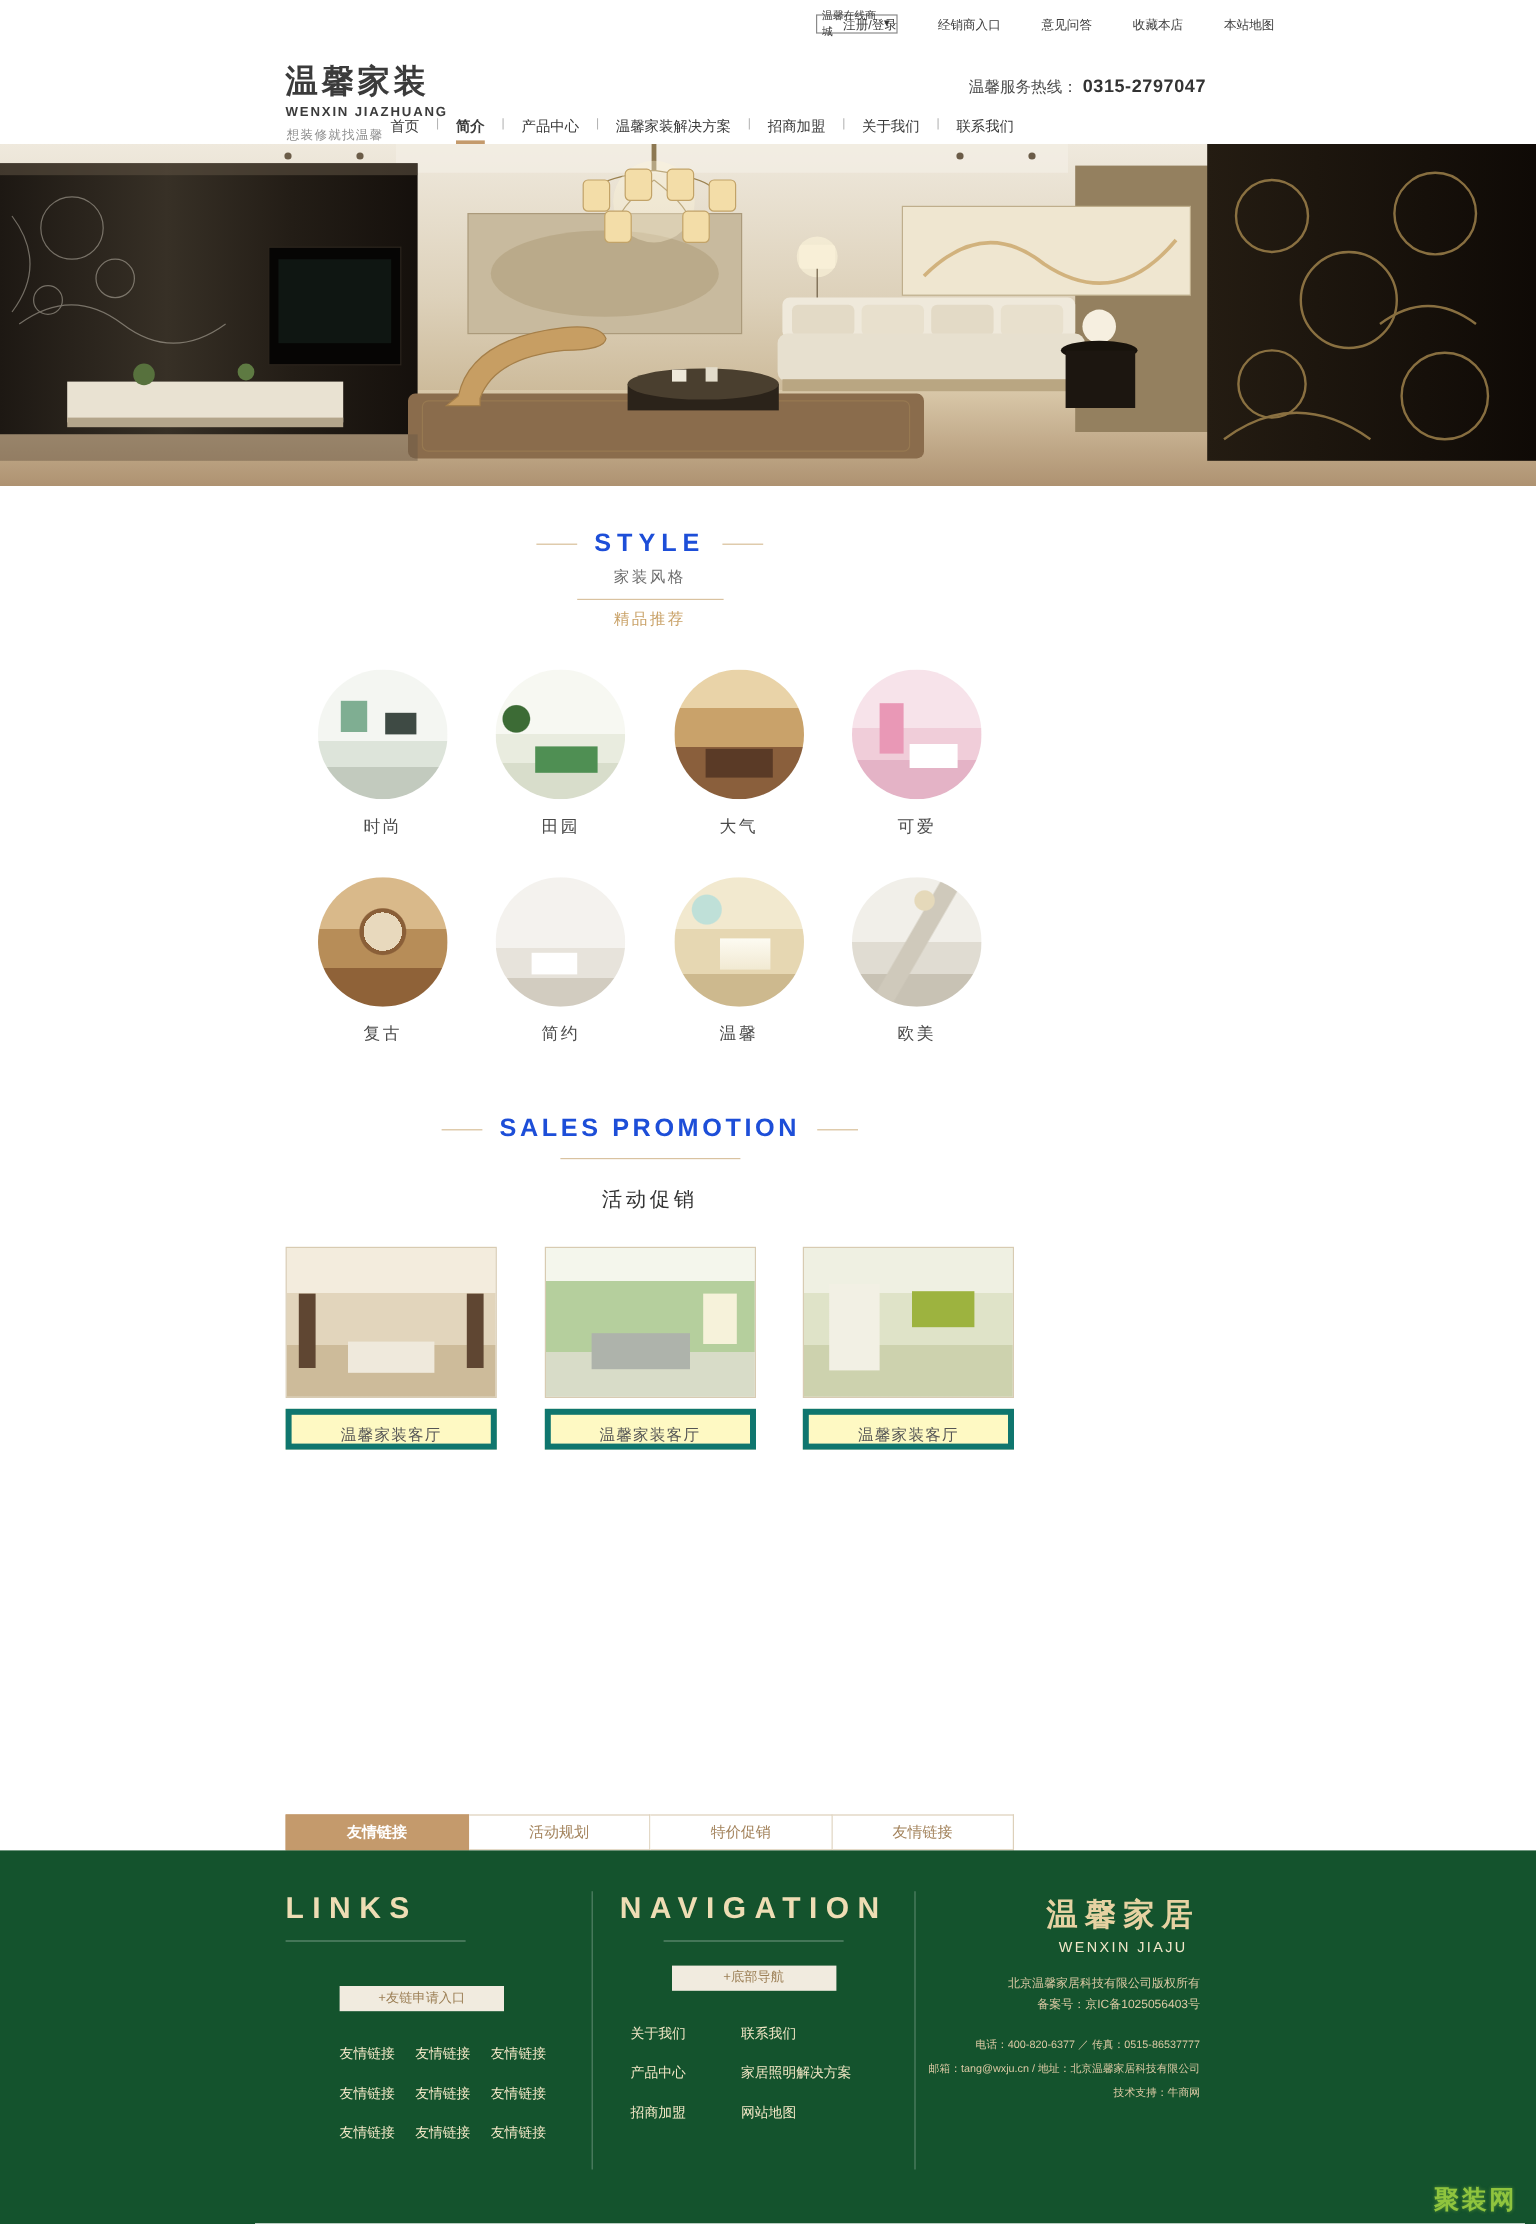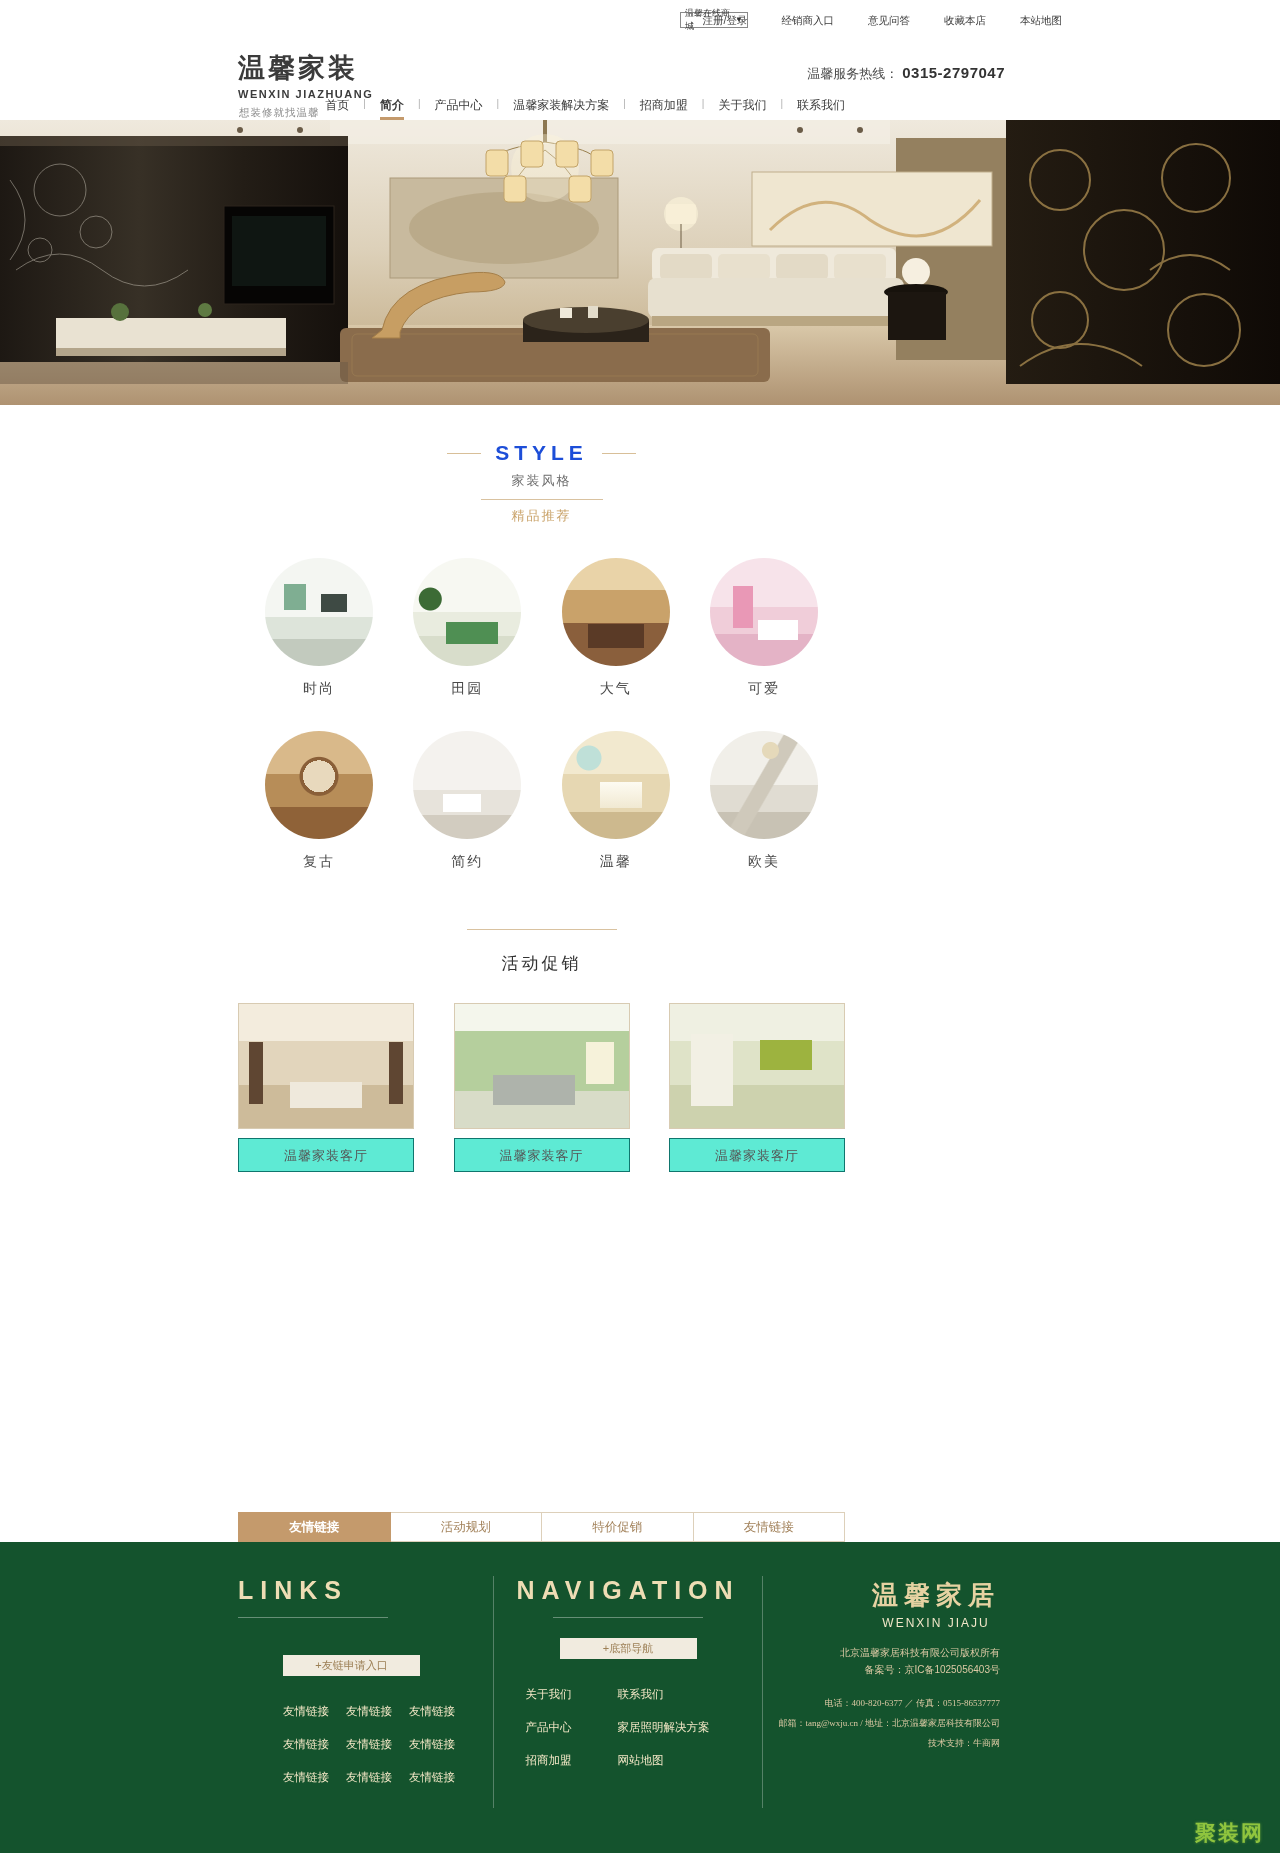--- a/index.html
+++ b/index.html
@@ -105,22 +105,22 @@
     linear-gradient(180deg,#f3ecdd 0 30%,#e2d5bc 30% 65%,#cdbb9a 65% 100%); }
   .p2 { background:
     linear-gradient(#f6f2da,#f6f2da) 90% 46%/28px 42px no-repeat,
     linear-gradient(#aeb3ab,#aeb3ab) 42% 76%/82px 30px no-repeat,
     linear-gradient(180deg,#f4f6ec 0 22%,#b5cf9d 22% 70%,#d8dcc8 70% 100%); }
   .p3 { background:
     linear-gradient(#f2f0e4,#f2f0e4) 16% 58%/42px 72px no-repeat,
     linear-gradient(#9db33f,#9db33f) 74% 38%/52px 30px no-repeat,
     linear-gradient(180deg,#eff0e2 0 30%,#dfe3c8 30% 65%,#cdd2ae 65% 100%); }
   .promo-caption {
-    margin-top: 9px; border: 1px solid #0f766e; height: 34px; line-height: 33px;
-    font-size: 13px; color: #555; letter-spacing: 1px; text-align: center; background: #5eead4;
+    margin-top: 9px; border: 5px solid #0f766e; height: 34px; line-height: 33px;
+    font-size: 13px; color: #555; letter-spacing: 1px; text-align: center; background: #fef9c3;
   }
 
   
   .tabbar { position: absolute; top: 1512px; left: 238px; width: 607px; display: flex; }
   .tabbar li {
     flex: 1; height: 30px; line-height: 29px; text-align: center; font-size: 12.5px;
     color: #a3835c; background: #fff; border: 1px solid #ddd0ba; border-left: none; cursor: pointer;
   }
   .tabbar li:first-child { border-left: 1px solid #ddd0ba; }
   .tabbar li.active { background: #c49a6c; border-color: #c49a6c; color: #fff; font-weight: bold; }
@@ -147,21 +147,21 @@
   }
   .f-links2 {
     margin: 28px auto 0; width: 205px; display: grid; grid-template-columns: 92px 113px;
     row-gap: 18px; font-size: 11.5px; color: #f3e7c6; text-align: left;
   }
   .f-links1 a, .f-links2 a { cursor: pointer; }
   .f-logo { display: inline-block; text-align: center; cursor: pointer; }
   .f-logo-cn { font-size: 26px; color: #e6d2a2; letter-spacing: 6px; font-weight: bold; }
   .f-logo-en { font-size: 12px; color: #f2e7c9; letter-spacing: 2px; margin-top: 3px; }
   .f-copy { margin-top: 13px; font-size: 10px; color: #dcc9a4; line-height: 17px; }
-  .f-contact { margin-top: 15px; font-size: 9px; color: #dcc9a4; line-height: 20px; font-family: Liberation Serif, serif; }
+  .f-contact { margin-top: 15px; font-size: 9px; color: #dcc9a4; line-height: 20px; }
 
   .watermark {
     position: absolute; right: 16px; bottom: 6px; font-size: 21px; font-weight: bold;
     color: #8fc43e; letter-spacing: 2px; text-shadow: 0 0 3px rgba(143,196,62,.55);
   }
 </style>
 </head>
 <body>
 
 <div class="topbar">
@@ -363,20 +363,21 @@
       <div class="style-label">温馨</div>
     </div>
     <div class="style-item">
       <div class="style-circle c8"></div>
       <div class="style-label">欧美</div>
     </div>
   </div>
 </div>
 
 <div class="section section-promo">
+  <div class="sec-title promo-title">SALES PROMOTION</div>
   <div class="promo-line"></div>
   <div class="promo-sub">活动促销</div>
 
   <div class="promo-cards">
     <div class="promo-card">
       <div class="promo-img p1"></div>
       <div class="promo-caption">温馨家装客厅</div>
     </div>
     <div class="promo-card">
       <div class="promo-img p2"></div>

